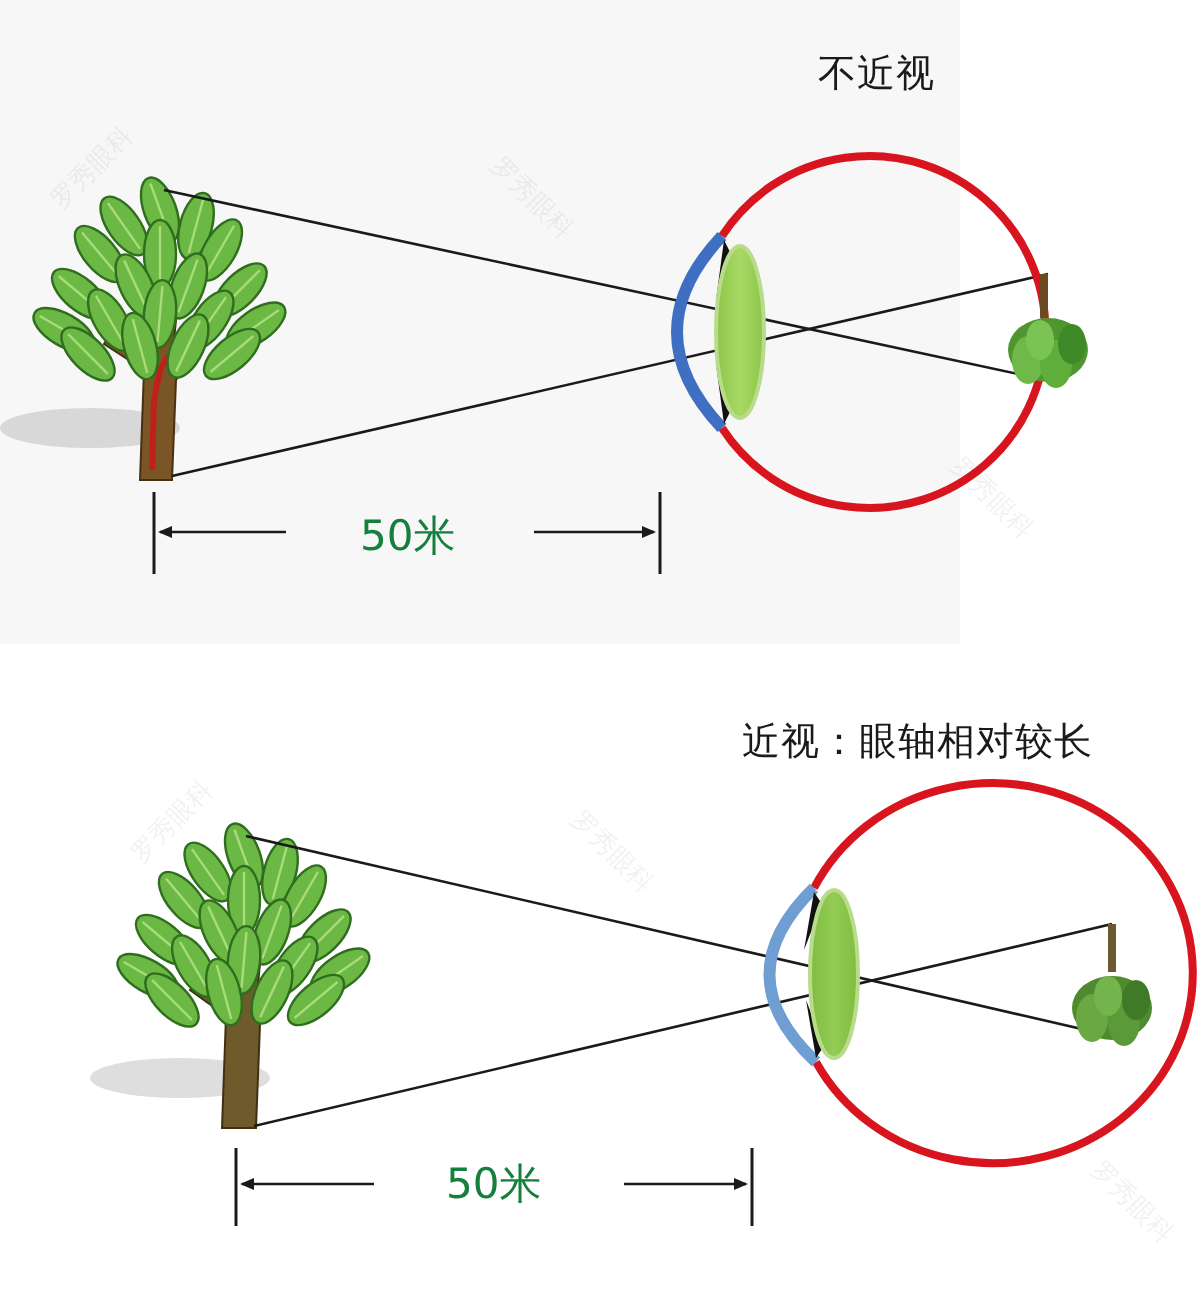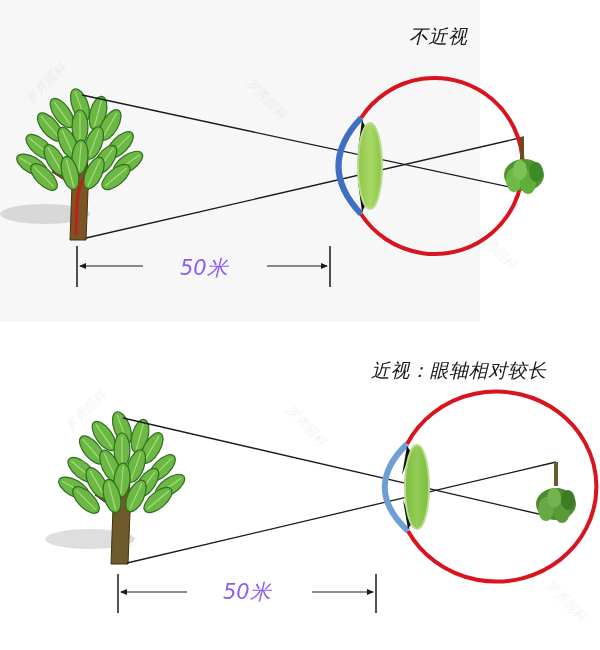--- a/index.html
+++ b/index.html
@@ -1,25 +1,25 @@
 <!DOCTYPE html>
 <html><head>
 <meta charset="utf-8">
 <style>
   html, body { margin: 0; padding: 0; background: #ffffff; }
   body { width: 600px; height: 650px; position: relative; overflow: hidden;
          font-family: "DejaVu Sans", "Liberation Sans", sans-serif; }
-  .panel { position: absolute; left: 0; width: 480px; font-style: italic; }
+  .panel { position: absolute; left: 0; width: 480px; }
   #panel-top { top: 0; height: 322px; background: #f7f7f7; }
   #panel-bottom { top: 322px; height: 328px; background: #ffffff; margin-left: 40px; }
   svg { position: absolute; left: 0; top: 0; }
   .title { position: absolute; font-size: 19px; color: #1a1a1a; white-space: nowrap; letter-spacing: 0.5px; }
   #title-top { left: 409px; top: 24px; }
   #title-bottom { left: 331px; top: 358px; }
-  .dim-label { position: absolute; font-size: 21px; color: #8b5cf6; white-space: nowrap; }
+  .dim-label { position: absolute; font-size: 21px; color: #15803d; white-space: nowrap; }
   #dim-label-top { left: 180px; top: 254px; }
   #dim-label-bottom { left: 183px; top: 579px; }
   .watermark { position: absolute; font-size: 13px; color: #000; opacity: 0.05; transform: rotate(45deg); white-space: nowrap; }
 </style>
 </head>
 <body>
 
 <div class="panel" id="panel-top">
   <svg width="600" height="322" viewBox="0 0 600 322">
     <defs>

